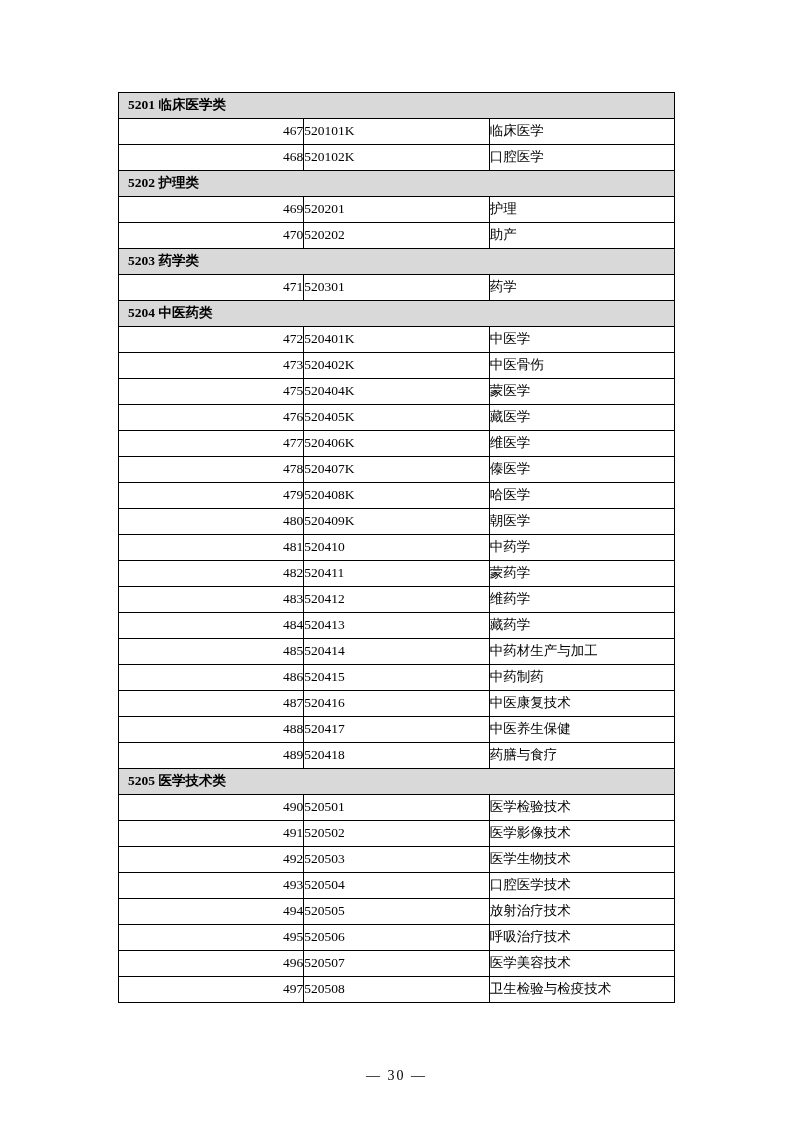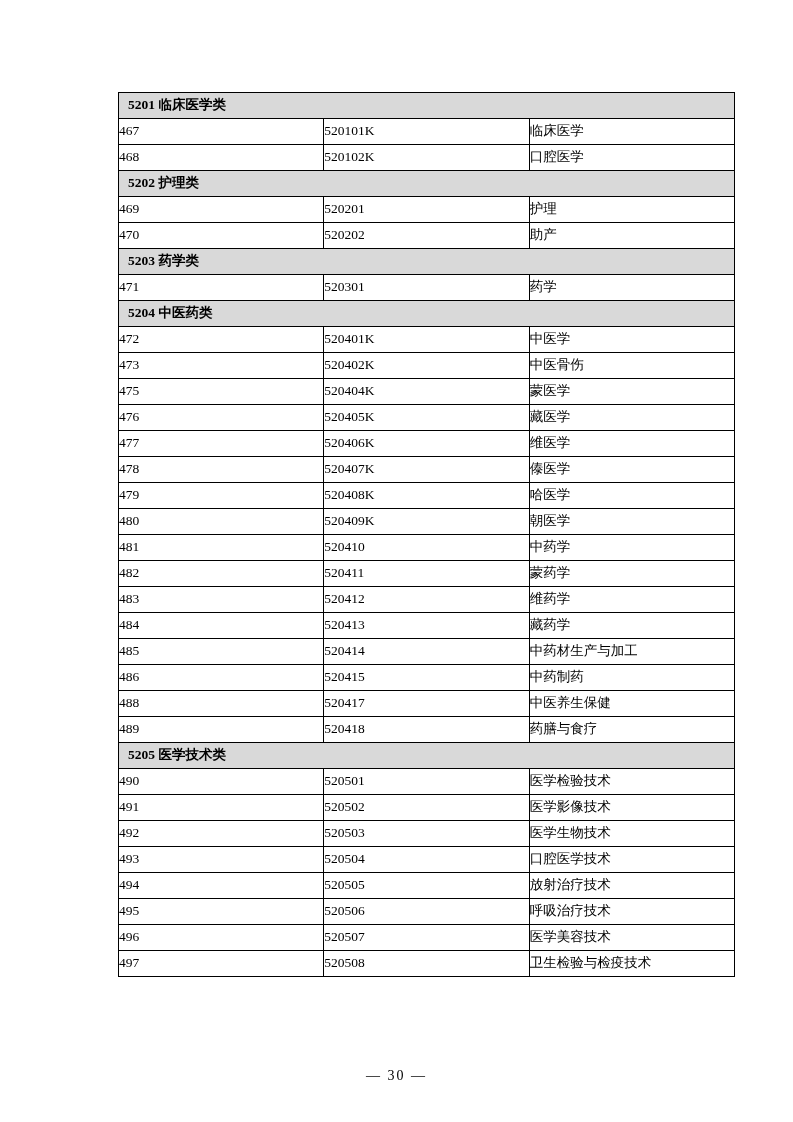--- a/index.html
+++ b/index.html
@@ -14,34 +14,34 @@
     color: #000000;
   }
   .page {
     position: relative;
     width: 793px;
     height: 1122px;
     box-sizing: border-box;
     padding: 92px 118px 0 118px;
   }
   table.catalog {
-    width: 617px;
+    width: 557px;
     border-collapse: collapse;
     table-layout: fixed;
   }
   table.catalog td {
     border: 1px solid #000000;
     font-size: 13.5px;
     line-height: 1.1;
     padding: 5px 0 5px 0;
     height: 15px;
   }
   td.col-no {
     width: 88px;
-    text-align: left;
+    text-align: right;
     margin-left: 35px;
   }
   td.col-code {
     width: 125px;
     text-align: left;
   }
   td.col-name {
     width: 344px;
     text-align: left;
     padding-left: 9px;
@@ -171,20 +171,25 @@
         <td class="col-no">485</td>
         <td class="col-code">520414</td>
         <td class="col-name">中药材生产与加工</td>
       </tr>
       <tr>
         <td class="col-no">486</td>
         <td class="col-code">520415</td>
         <td class="col-name">中药制药</td>
       </tr>
       <tr>
+        <td class="col-no">487</td>
+        <td class="col-code">520416</td>
+        <td class="col-name">中医康复技术</td>
+      </tr>
+      <tr>
         <td class="col-no">488</td>
         <td class="col-code">520417</td>
         <td class="col-name">中医养生保健</td>
       </tr>
       <tr>
         <td class="col-no">489</td>
         <td class="col-code">520418</td>
         <td class="col-name">药膳与食疗</td>
       </tr>
       <tr class="group">

